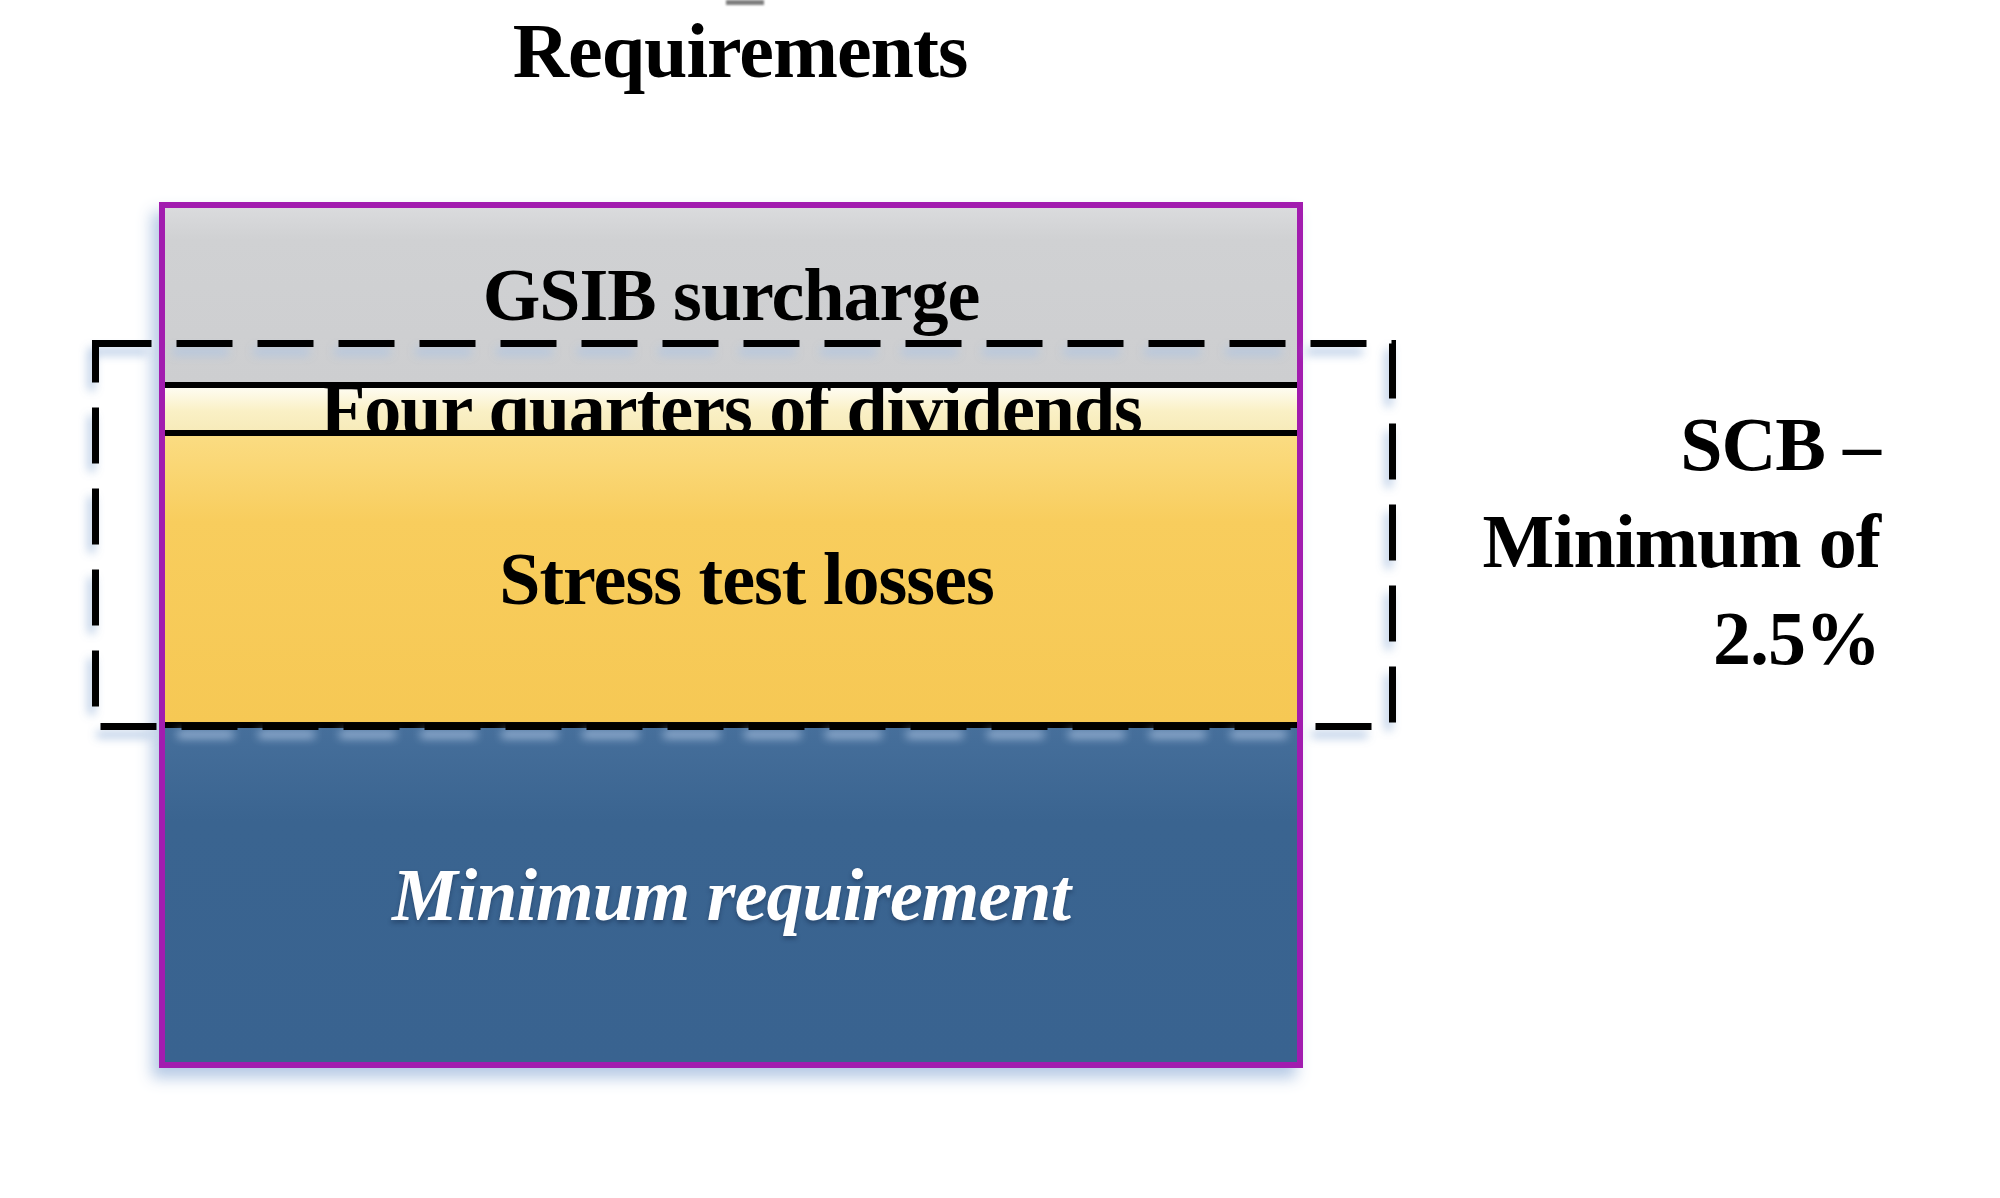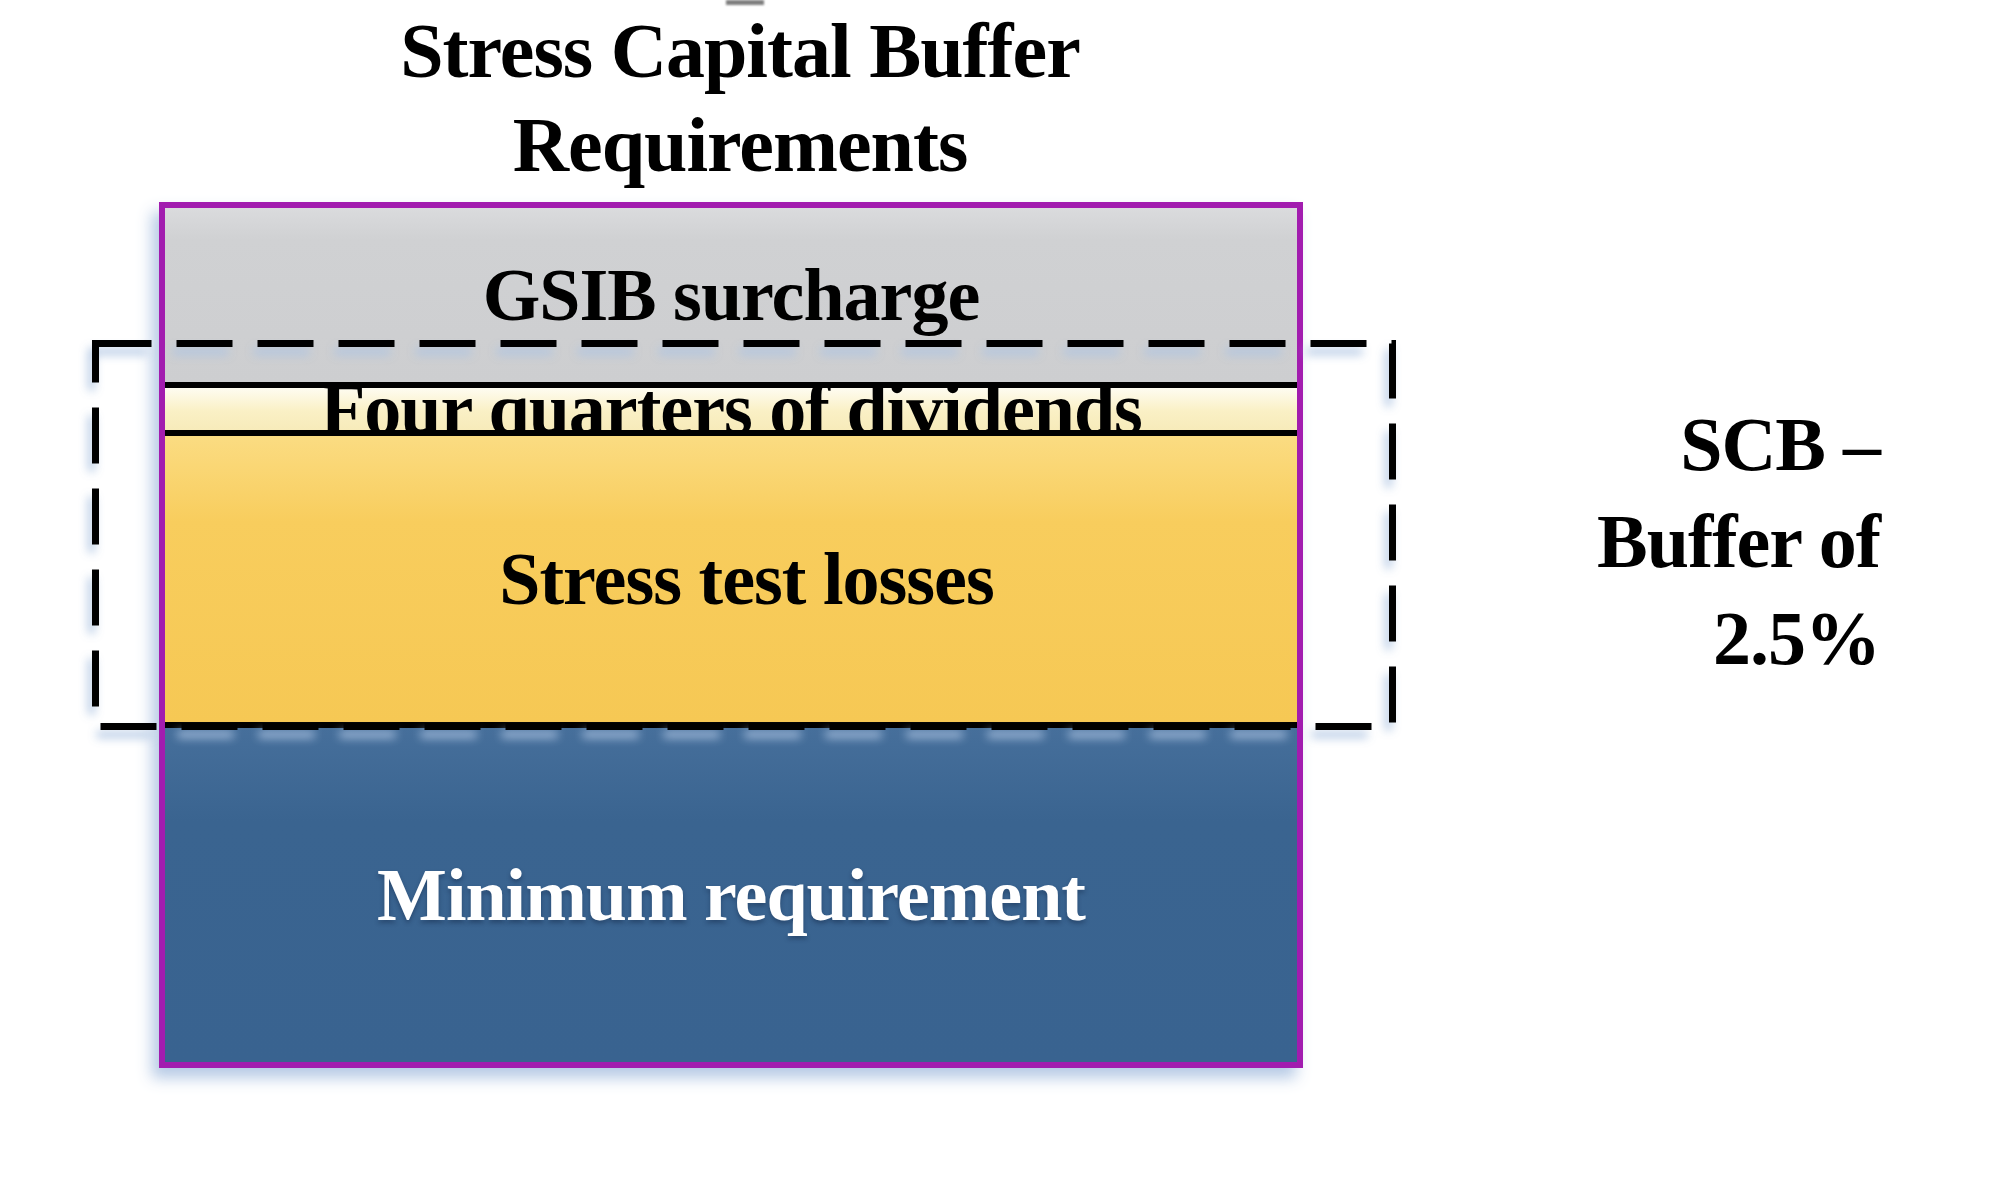--- a/index.html
+++ b/index.html
@@ -70,20 +70,21 @@
   .segment.stress {
     height: 292px;
     border-bottom: 6px solid #000000;
     background: linear-gradient(180deg, #fbdc82 0%, #f8cd5d 30%, #f6c854 100%);
     padding-left: 31px;
   }
   .segment.minimum {
     flex: 1;
     background: linear-gradient(180deg, #466f9b 0%, #3a6490 28%, #396390 100%);
     color: #ffffff;
+    font-style: italic;
   }
   .segment.minimum .segment-label { text-shadow: 0 3px 4px rgba(20,40,70,.45); }
 
   .scb-bracket-svg {
     position: absolute;
     left: 88px; top: 336px;
     width: 1312px; height: 398px;
     z-index: 2;
     filter: drop-shadow(-4px 8px 5px rgba(174, 196, 226, 0.9));
   }
@@ -101,21 +102,20 @@
   }
 </style>
 </head>
 <body>
 
 <div class="canvas">
 
   <div class="top-artifact"></div>
 
   <div class="diagram-title">
-    <div>Stress Capital Buffer</div>
     <div>Requirements</div>
   </div>
 
   <div class="stacked-bar">
     <div class="segment gsib">
       <span class="segment-label">GSIB surcharge</span>
     </div>
     <div class="segment dividends">
       <span class="segment-label">Four quarters of dividends</span>
     </div>
@@ -126,17 +126,17 @@
       <span class="segment-label">Minimum requirement</span>
     </div>
   </div>
 
   <svg class="scb-bracket-svg" viewBox="0 0 1312 398" xmlns="http://www.w3.org/2000/svg" aria-hidden="true">
     <rect x="7.5" y="7.5" width="1297" height="383" fill="none" stroke="#000000" stroke-width="7" stroke-dasharray="56 25"></rect>
   </svg>
 
   <div class="scb-annotation">
     <div>SCB –</div>
-    <div>Buffer of</div>
+    <div>Minimum of</div>
     <div>2.5%</div>
   </div>
 
 </div>
 
 </body></html>

